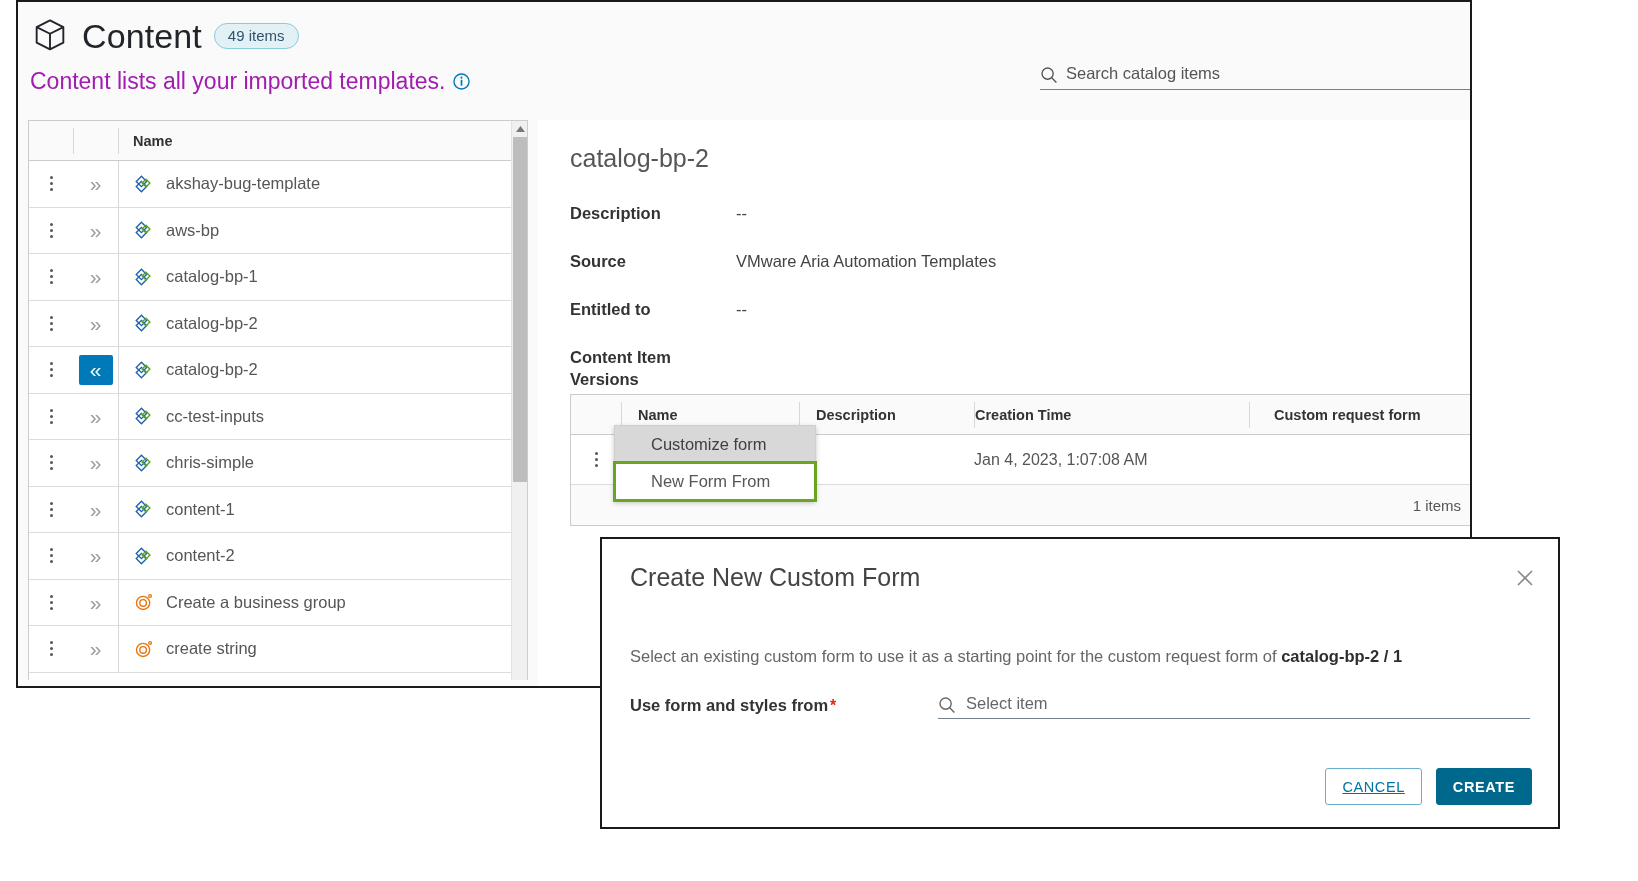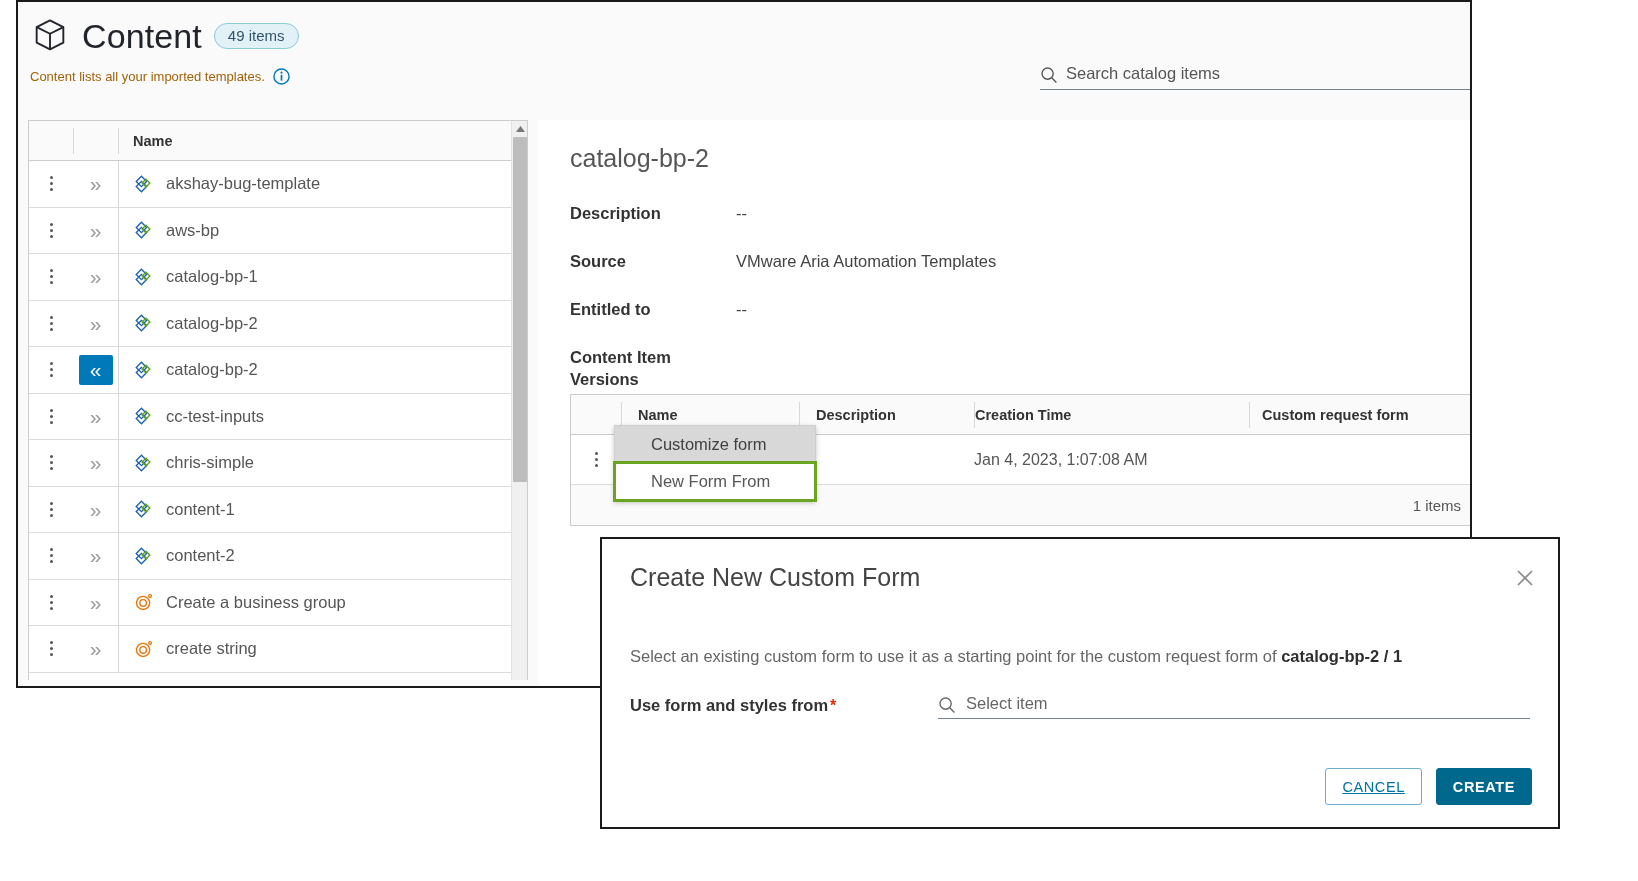--- a/index.html
+++ b/index.html
@@ -56,22 +56,22 @@
     padding: 3px 13px 4px 13px;
     line-height: 17px;
     white-space: nowrap;
   }
   .subtitle-row {
     position: absolute;
     left: 12px; top: 66px;
     display: flex; align-items: center; gap: 8px;
   }
   .subtitle-text {
-    font-size: 13px;
-    color: #a16207;
+    font-size: 23px;
+    color: #a21caf;
   }
   .info-icon { width: 17px; height: 17px; display:block; }
 
   
   .search-wrap {
     position: absolute;
     left: 1022px; top: 58px;
     width: 452px; height: 30px;
     display: flex; align-items: center;
     border-bottom: 1px solid #72818e;
@@ -218,21 +218,21 @@
   .vt-header {
     display: flex; height: 40px; align-items: center;
     background: #fafafa;
     border-bottom: 1px solid #cccccc;
     font-size: 14.5px; font-weight: bold; color: #333;
   }
   .vt-c0 { width: 50px; flex: none; }
   .vt-c1 { width: 178px; flex: none; border-left: 1px solid #d8d8d8; height: 26px; display:flex; align-items:center; padding-left: 16px; }
   .vt-c2 { width: 175px; flex: none; border-left: 1px solid #d8d8d8; height: 26px; display:flex; align-items:center; padding-left: 16px; }
   .vt-c3 { width: 275px; flex: none; border-left: 1px solid #d8d8d8; height: 26px; display:flex; align-items:center; }
-  .vt-c4 { flex: 1; border-left: 1px solid #d8d8d8; height: 26px; display:flex; align-items:center; padding-left: 12px; }
+  .vt-c4 { flex: 1; border-left: 1px solid #d8d8d8; height: 26px; display:flex; align-items:center; padding-left: 24px; }
   .vt-row {
     display: flex; height: 50px; align-items: center;
     border-bottom: 1px solid #dcdcdc;
     font-size: 16px; color: #565656;
   }
   .vt-row .vt-c0 { display: flex; align-items: center; justify-content: center; align-self: stretch; }
   .vt-row .vt-c1, .vt-row .vt-c2, .vt-row .vt-c3, .vt-row .vt-c4 {
     border-left: none; height: auto;
   }
   .vt-footer {

